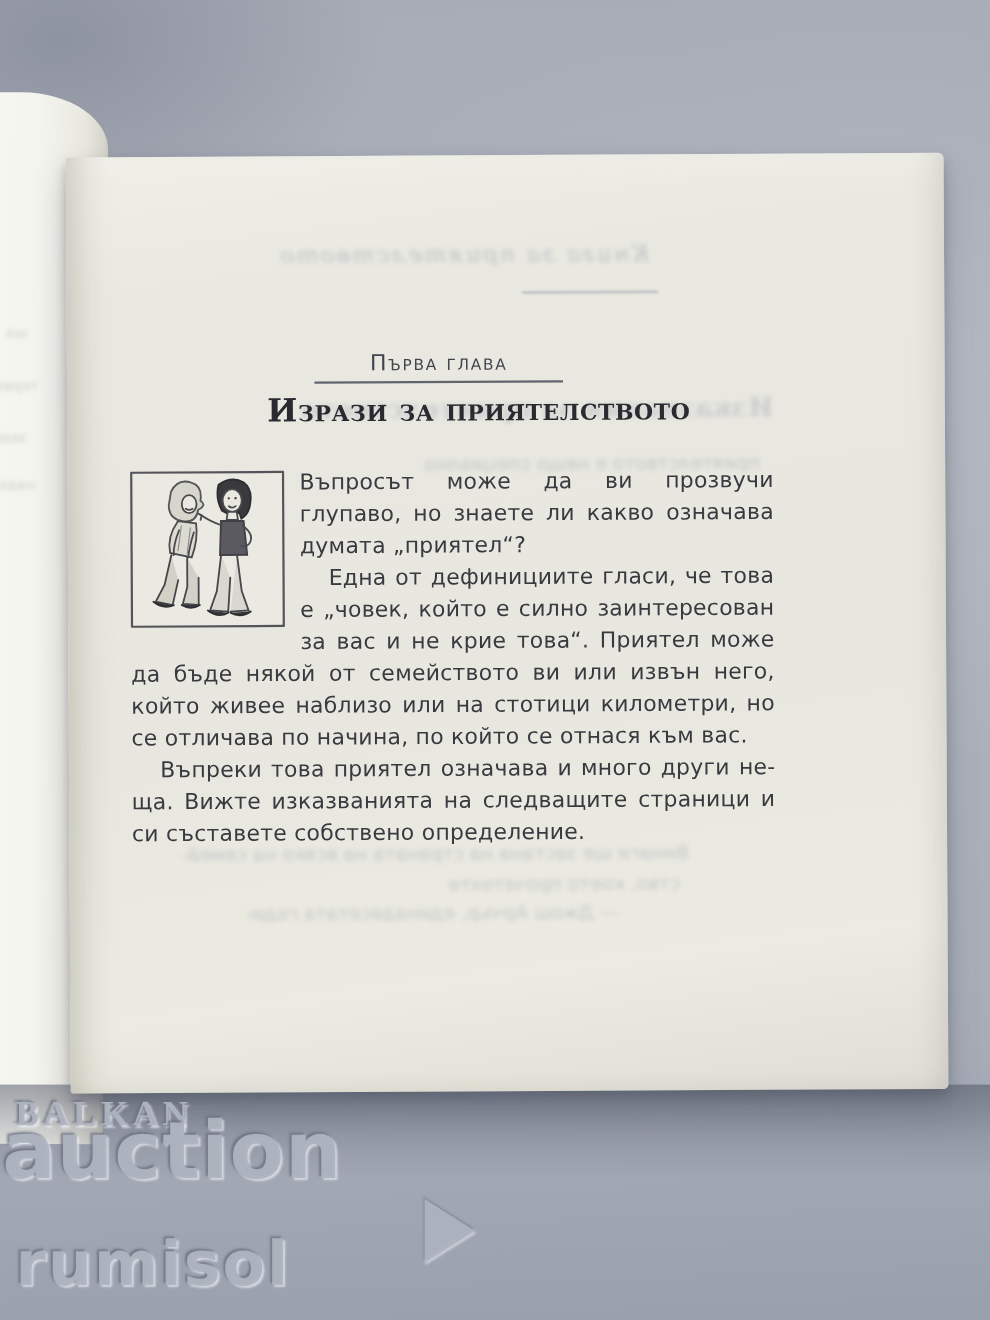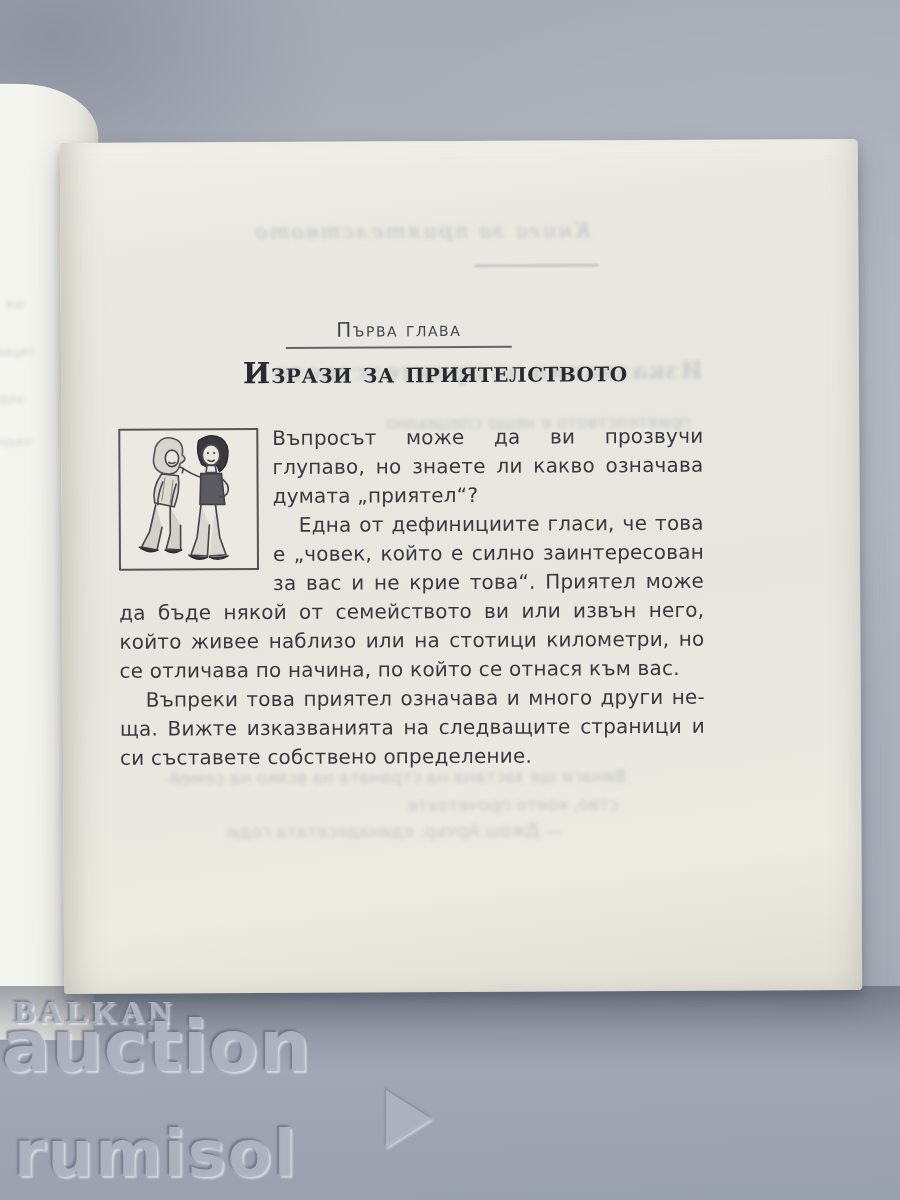--- a/index.html
+++ b/index.html
@@ -86,21 +86,21 @@
   
   .wm{position:absolute;left:0;top:984px;z-index:10;pointer-events:none;}
   .wm-text{
     position:absolute;font-family:"DejaVu Sans",sans-serif;font-weight:bold;
     color:rgba(174,180,192,.95);
     text-shadow:-2px -2px 2px rgba(104,110,124,.75), 2px 2px 2px rgba(236,239,245,.7);
     line-height:1;
   }
   .wm-balkan{left:14px;top:12px;font-size:32px;letter-spacing:4px;font-family:Liberation Serif, serif;}
   .wm-auction{left:2px;top:26px;font-size:72px;letter-spacing:1px;}
-  .wm-rumisol{left:14px;top:138px;font-size:64px;letter-spacing:2px;}
+  .wm-rumisol{left:14px;top:138px;font-size:56px;letter-spacing:2px;}
   .wm-play{
     position:absolute;left:386px;top:106px;width:0;height:0;
     border-left:46px solid rgba(174,180,192,.95);
     border-top:29px solid transparent;border-bottom:29px solid transparent;
     filter:drop-shadow(-1px -2px 1px rgba(104,110,124,.7)) drop-shadow(1px 2px 1px rgba(236,239,245,.6));
   }
 </style>
 </head>
 <body>
 

